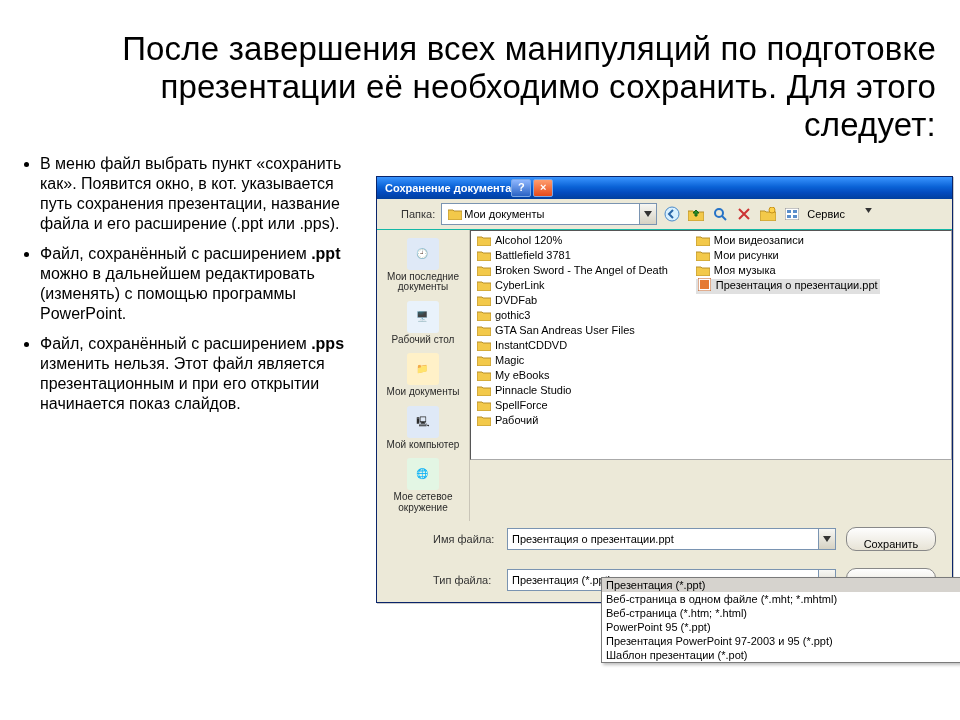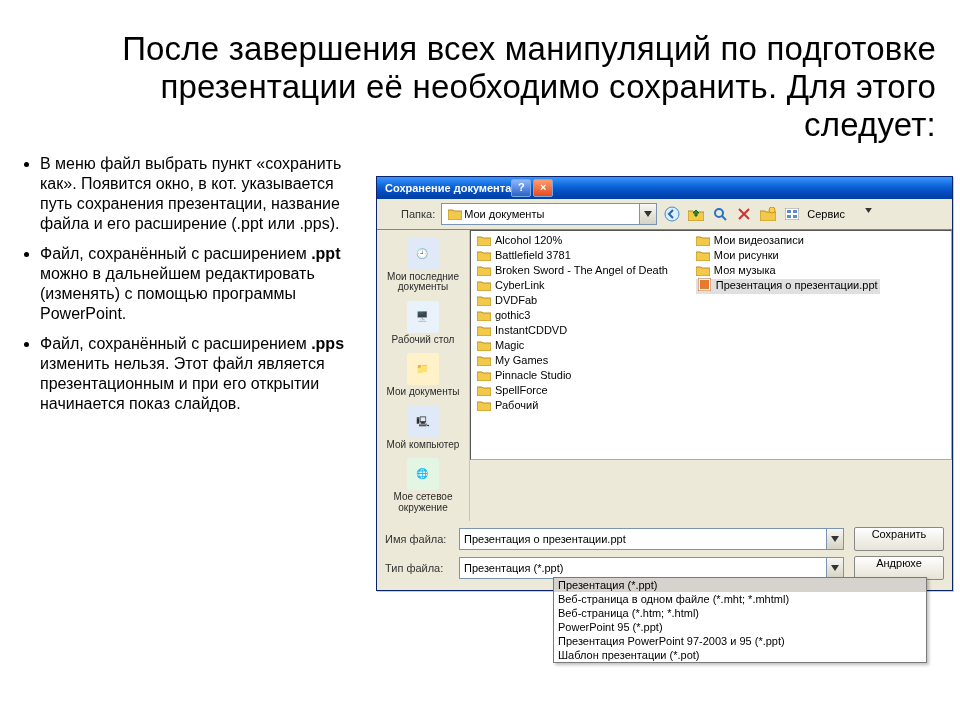--- a/index.html
+++ b/index.html
@@ -169,27 +169,28 @@
   .file-item .fi {
     width: 14px; height: 12px;
     display: inline-flex; align-items: center; justify-content: center;
   }
   .file-item.selected {
     background: #e0e0e0;
     padding: 0 2px;
   }
 
   .bottom {
-    padding: 6px 8px 10px 8px;
+    padding: 6px 16px 10px 8px;
     display: grid;
     grid-template-columns: 64px 1fr 90px;
     grid-template-rows: auto auto;
-    gap: 5px 10px;
+    gap: 17px 10px;
     align-items: center;
     position: relative;
+    margin-left: 48px;
   }
   .combo {
     height: 20px;
     border: 1px solid #7a94b1;
     background: #fff;
     display: flex;
     align-items: center;
     padding: 0 4px;
     position: relative;
     font-size: 11px;
@@ -197,24 +198,24 @@
   .combo .dd-btn {
     position: absolute; right: 0; top: 0;
     width: 16px; height: 100%;
     border-left: 1px solid #7a94b1;
     background: linear-gradient(180deg,#f7f7f4,#d6d2c3);
     display: flex; align-items: center; justify-content: center;
   }
   .dlg-btn {
     height: 22px;
     border: 1px solid #888;
-    border-radius: 2px;
+    border-radius: 10px;
     background: linear-gradient(180deg,#fefefe,#e7e3d6);
     font-size: 11px;
-    display: flex; align-items: flex-start; justify-content: center;
+    display: flex; align-items: flex-end; justify-content: center;
     cursor: default;
   }
 
   .type-dropdown {
     position: absolute;
     left: 176px;
     top: 56px;
     width: 372px;
     border: 1px solid #7a7a7a;
     background: #fff;
@@ -409,37 +410,45 @@
                     </svg>
                   </span>
                   <span>gothic3</span>
                 </div>
                 <div class="file-item">
                   <span class="fi">
                     <svg width="14" height="12" viewBox="0 0 14 12">
                       <path d="M0 3h5l1 1h8v7a1 1 0 0 1-1 1H1a1 1 0 0 1-1-1z" fill="#f3c94a" stroke="#b8902a"></path>
                     </svg>
                   </span>
+                  <span>GTA San Andreas User Files</span>
+                </div>
+                <div class="file-item">
+                  <span class="fi">
+                    <svg width="14" height="12" viewBox="0 0 14 12">
+                      <path d="M0 3h5l1 1h8v7a1 1 0 0 1-1 1H1a1 1 0 0 1-1-1z" fill="#f3c94a" stroke="#b8902a"></path>
+                    </svg>
+                  </span>
                   <span>InstantCDDVD</span>
                 </div>
                 <div class="file-item">
                   <span class="fi">
                     <svg width="14" height="12" viewBox="0 0 14 12">
                       <path d="M0 3h5l1 1h8v7a1 1 0 0 1-1 1H1a1 1 0 0 1-1-1z" fill="#f3c94a" stroke="#b8902a"></path>
                     </svg>
                   </span>
                   <span>Magic</span>
                 </div>
                 <div class="file-item">
                   <span class="fi">
                     <svg width="14" height="12" viewBox="0 0 14 12">
                       <path d="M0 3h5l1 1h8v7a1 1 0 0 1-1 1H1a1 1 0 0 1-1-1z" fill="#f3c94a" stroke="#b8902a"></path>
                     </svg>
                   </span>
-                  <span>My Games</span>
+                  <span>My eBooks</span>
                 </div>
                 <div class="file-item">
                   <span class="fi">
                     <svg width="14" height="12" viewBox="0 0 14 12">
                       <path d="M0 3h5l1 1h8v7a1 1 0 0 1-1 1H1a1 1 0 0 1-1-1z" fill="#f3c94a" stroke="#b8902a"></path>
                     </svg>
                   </span>
                   <span>Pinnacle Studio</span>
                 </div>
                 <div class="file-item">

